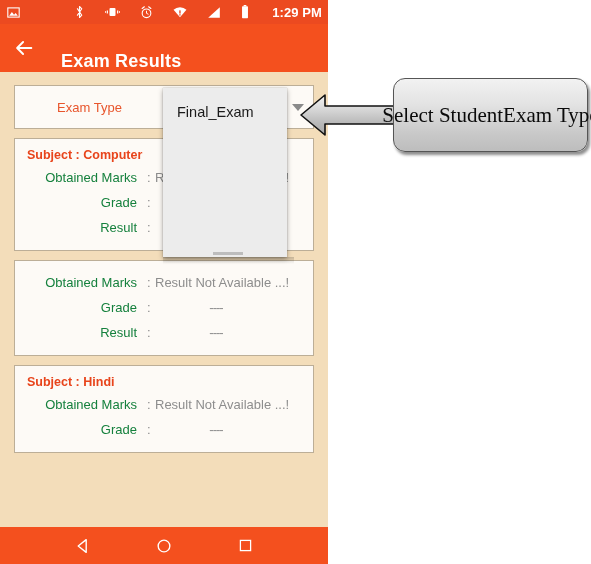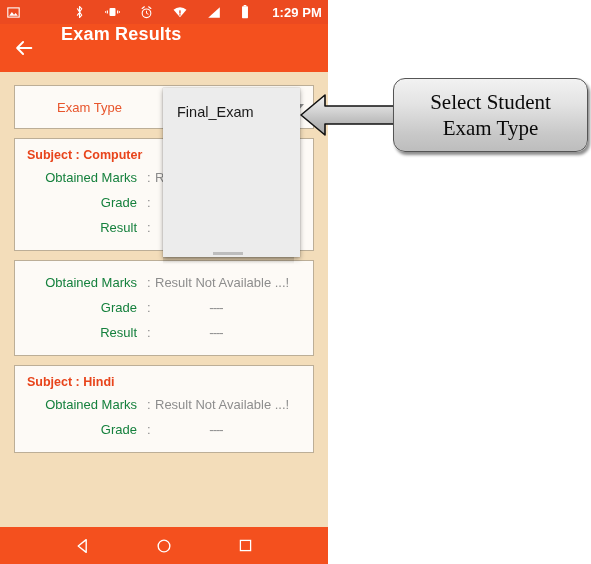--- a/index.html
+++ b/index.html
@@ -53,21 +53,21 @@
     font-family: "Liberation Sans", sans-serif;
   }
 
   
   #app-bar {
     position: absolute;
     left: 0; top: 24px;
     width: 332px; height: 48px;
     background: #f4501e;
     display: flex;
-    align-items: flex-start;
+    align-items: flex-end;
   }
   #back-btn {
     width: 48px; height: 48px;
     display:flex; align-items:center; justify-content:center;
     cursor: pointer;
   }
   #app-title {
     color:#ffffff;
     font-size: 18px;
     font-weight: bold;
@@ -180,21 +180,21 @@
     padding: 0 42px;
     box-sizing: border-box;
   }
   .nav-btn { cursor:pointer; line-height:0; }
 
   
   #dropdown {
     position: absolute;
     left: 163px;
     top: 88px;
-    width: 137px;
+    width: 124px;
     height: 169px;
     background: #ececec;
     box-shadow: 0 2px 5px rgba(0,0,0,.35), 0 0 1px rgba(0,0,0,.3);
     z-index: 40;
     box-sizing: border-box;
     padding-top: 3px;
   }
   .dd-item {
     height: 42px;
     display: flex;
@@ -239,21 +239,21 @@
     position: absolute;
     left: 393px;
     top: 78px;
     width: 193px;
     height: 72px;
     border-radius: 12px;
     border: 1.5px solid #555;
     background: linear-gradient(to bottom, #f2f2f2 0%, #e3e3e3 35%, #c9c9c9 75%, #bdbdbd 100%);
     box-shadow: 2px 3px 3px rgba(0,0,0,.45);
     display: flex;
-    flex-direction: column;
+    flex-direction: row;
     align-items: center;
     justify-content: center;
     z-index: 61;
   }
   #callout .ct-line {
     font-family: "Liberation Serif", serif;
     font-size: 21px;
     color: #0a0a0a;
     line-height: 1.25;
     white-space: nowrap;

